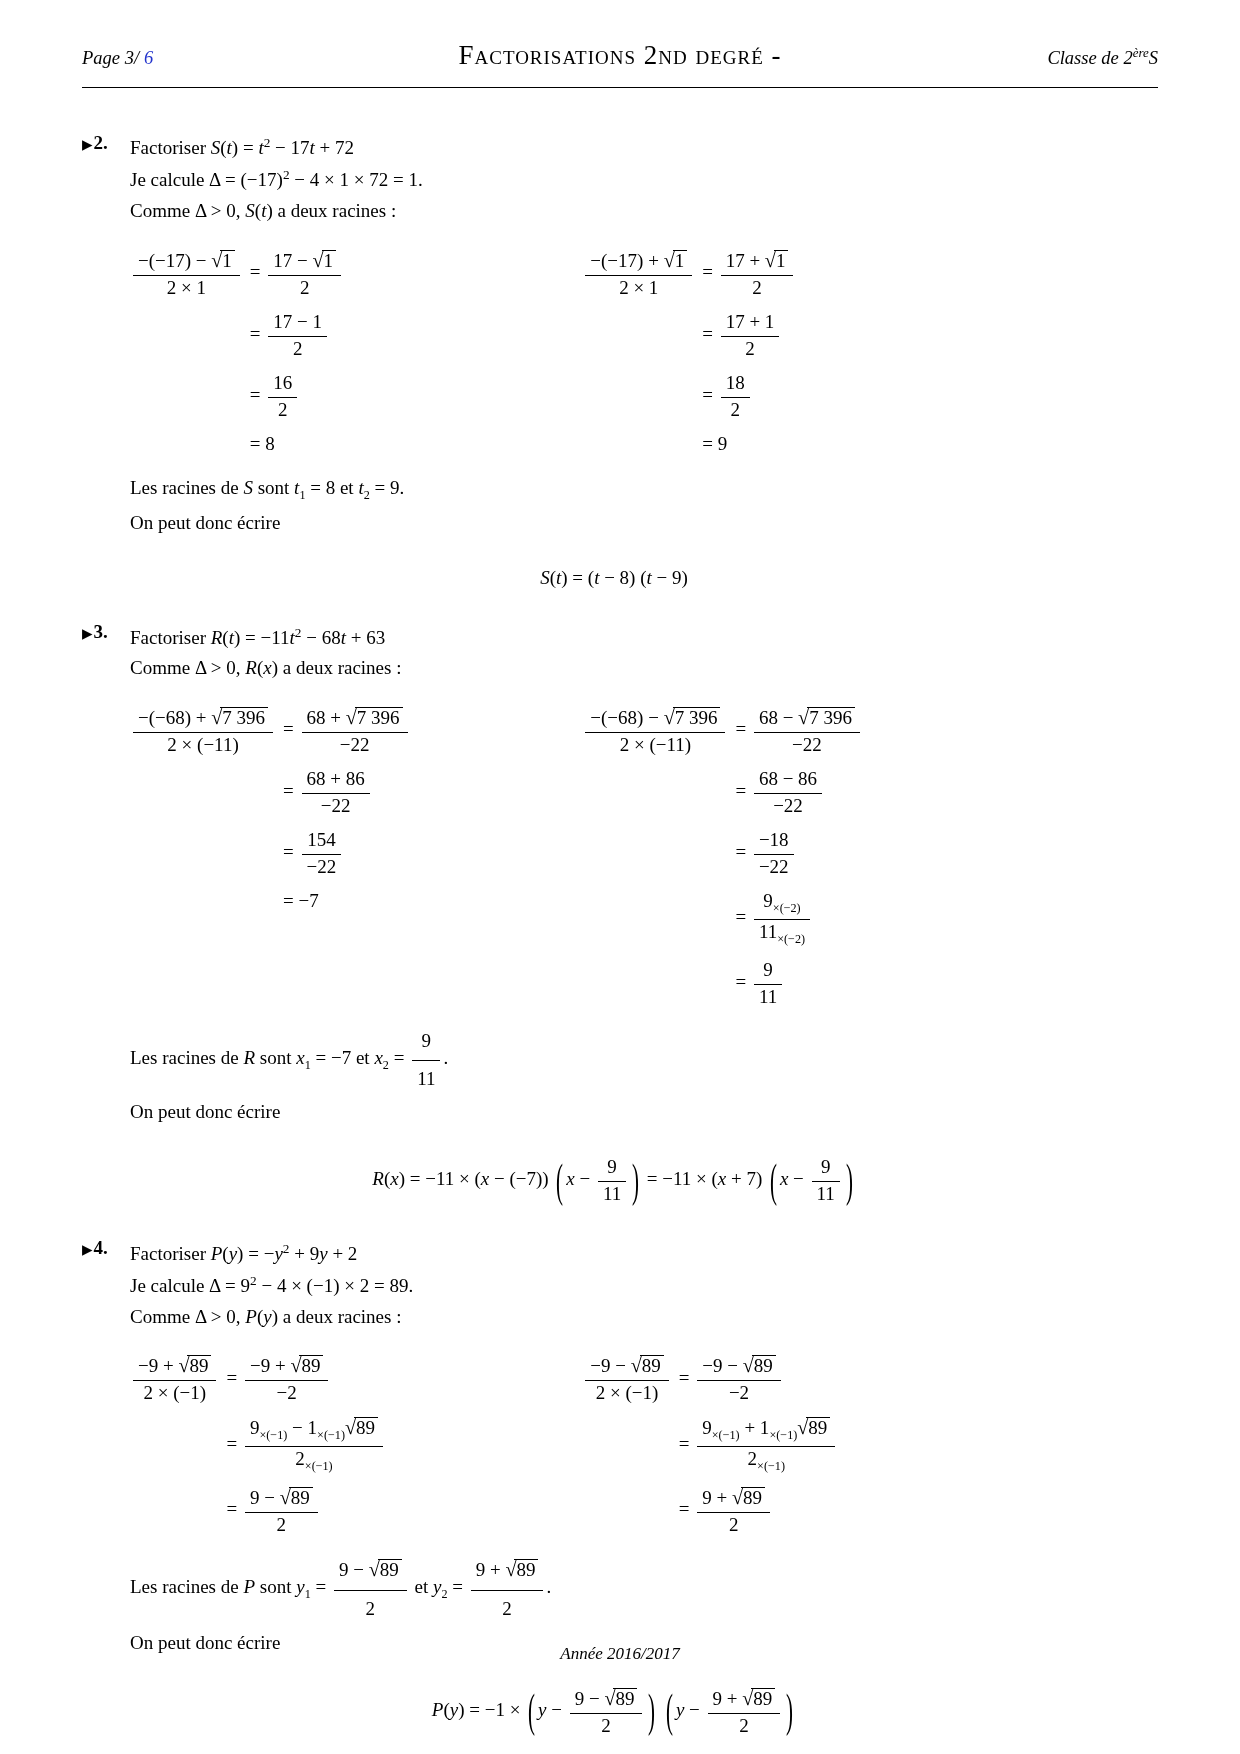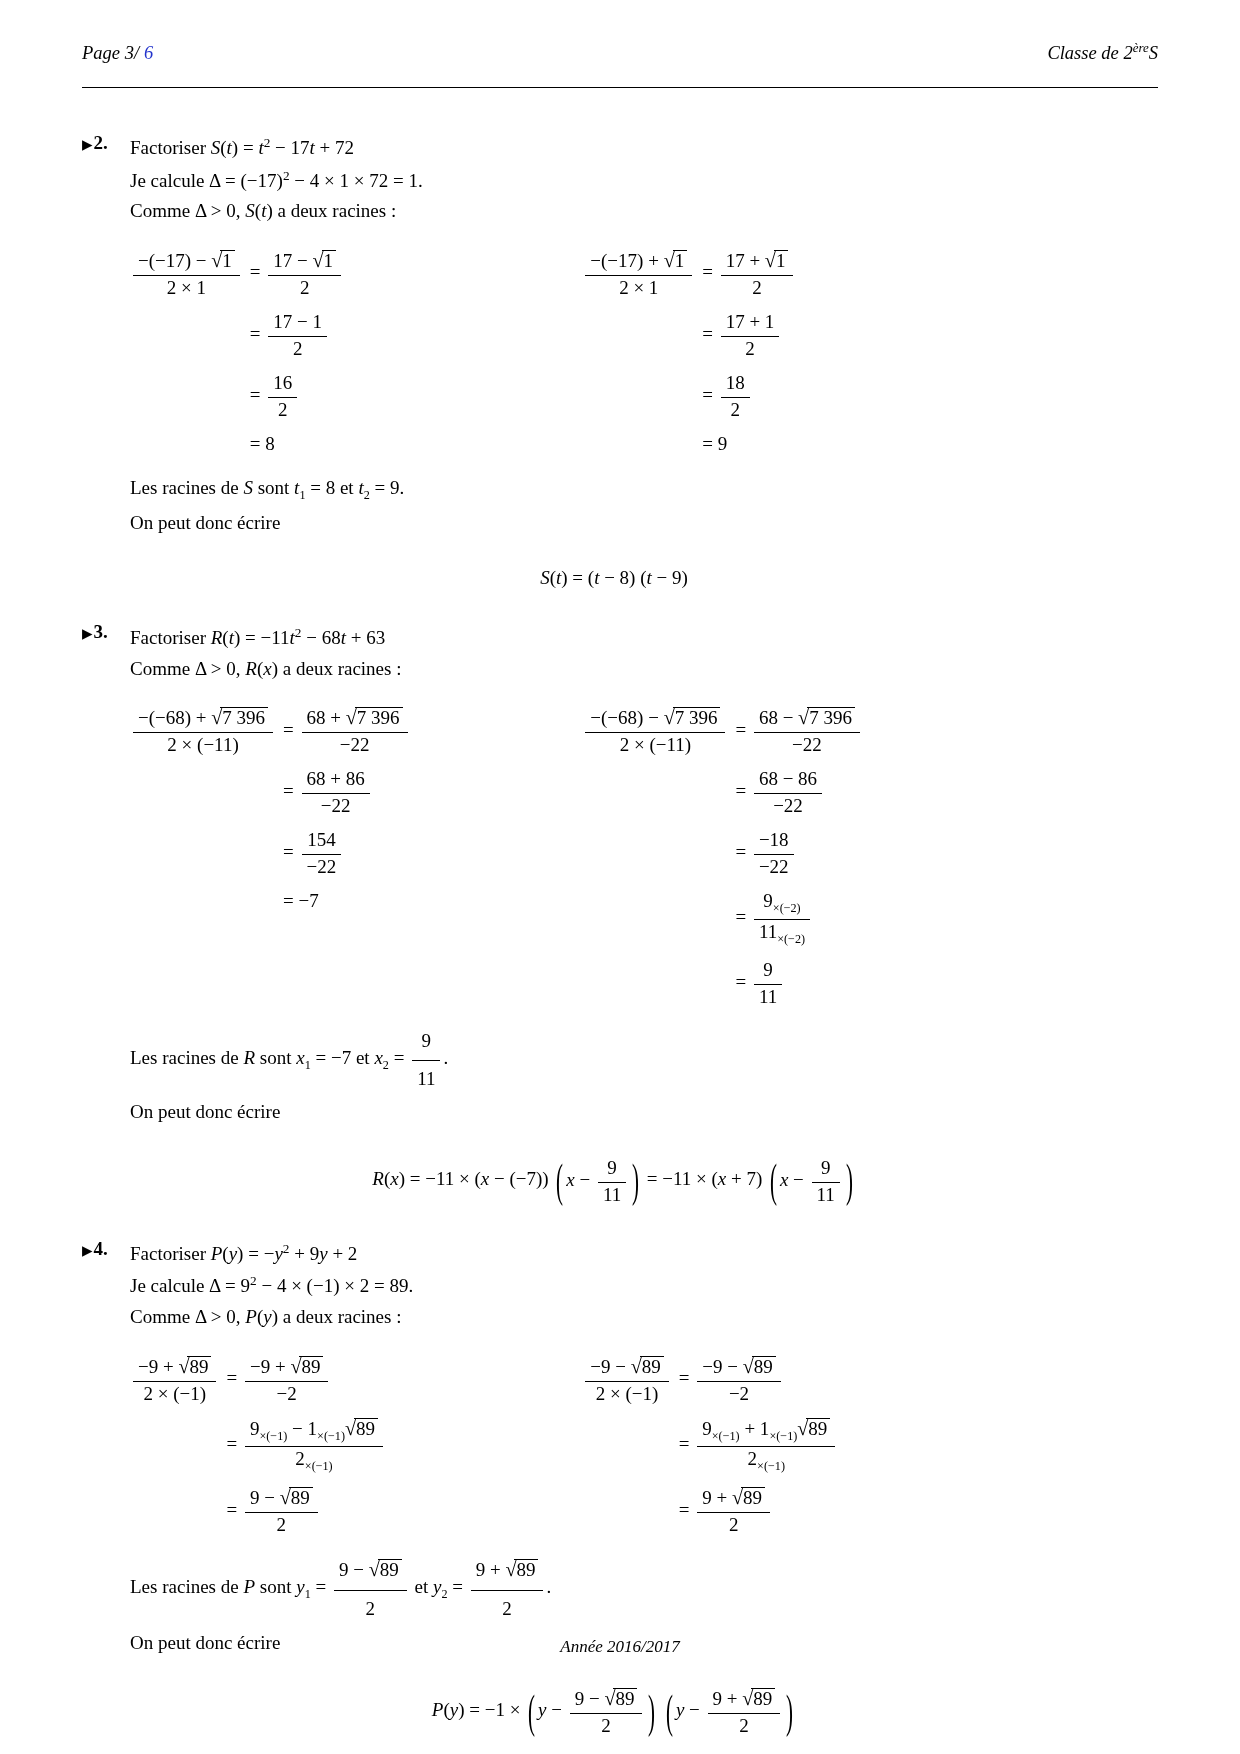--- a/index.html
+++ b/index.html
@@ -9,21 +9,21 @@
     width: 1240px; height: 1754px; position: relative; overflow: hidden;
     background: #ffffff; color: #000;
     font-family: "Liberation Serif", "DejaVu Serif", serif;
     font-size: 19px;
     padding: 40px 82px 0 82px;
   }
 
   
   .page-header {
     display: flex; align-items: baseline;
-    border-bottom: 1.6px solid #000; padding-bottom: 23px;
+    border-bottom: 1.6px solid #000; padding-bottom: 16px;
   }
   .h-left  { flex: 1; font-style: italic; font-size: 18.5px; white-space: nowrap; }
   .h-center{ flex: 1.5; text-align: center; font-variant: small-caps;
              font-size: 27px; letter-spacing: 1px; white-space: nowrap; }
   .h-right { flex: 1; text-align: right; font-style: italic; font-size: 18.5px; white-space: nowrap; }
   .page-link { color: var(--link-color, #2233cc); text-decoration: none; cursor: pointer; margin-left: 5px; }
 
   
   .content { padding-top: 44px; }
   .exercise { display: flex; margin: 0 0 28px 0; }
@@ -40,21 +40,21 @@
   .drow { display: table-row; }
   .dcell { display: table-cell; vertical-align: middle; padding: 6px 0; }
   .dcell.lhs { text-align: right; }
   .dcell.rhs { padding-left: 7px; }
 
   .concl { line-height: 1.75; margin-top: 0; }
   .result { text-align: center; margin: 28px 60px 4px 0; }
 
   
   .page-footer {
-    position: absolute; left: 0; right: 0; bottom: 97px;
+    position: absolute; left: 0; right: 0; bottom: 90px;
     text-align: center; font-style: italic; font-size: 17px;
   }
 
   
   .math { white-space: nowrap; }
   .mi { font-style: italic; }
   .math sup { font-size: 0.70em; }
   .math sub { font-size: 0.64em; }
   .frac { display: inline-block; vertical-align: middle; text-align: center; margin: 0 3px; }
   .frac > .num { display: block; padding: 0 5px 3px 5px; border-bottom: 1.5px solid #000; }
@@ -70,20 +70,21 @@
 </style>
 </head>
 <body>
 
 <div class="page">
 
   <header class="page-header">
     <div class="h-left">
       <span>Page 3/</span><a class="page-link">6</a>
     </div>
+    <div class="h-center">Factorisations 2nd degré -</div>
     <div class="h-right"><span class="math"><span class="mtext">Classe de 2</span><sup><span class="mrow"><span class="mtext">ère</span></span></sup><span class="mtext">S</span></span></div>
   </header>
 
   <main class="content">
       <section class="exercise">
         <div class="marker"><span class="tri">▶</span><span class="mnum">2.</span></div>
         <div class="sec-body">
           <div class="line"><span class="math"><span class="mtext">Factoriser </span><span class="mrow mi"><span class="mtext">S</span></span><span class="mtext">(</span><span class="mrow mi"><span class="mtext">t</span></span><span class="mtext">) = </span><span class="mrow mi"><span class="mtext">t</span></span><sup><span class="mrow"><span class="mtext">2</span></span></sup><span class="mtext"> − 17</span><span class="mrow mi"><span class="mtext">t</span></span><span class="mtext"> + 72</span></span></div>
           <div class="line"><span class="math"><span class="mtext">Je calcule Δ = (−17)</span><sup><span class="mrow"><span class="mtext">2</span></span></sup><span class="mtext"> − 4 × 1 × 72 = 1.</span></span></div>
           <div class="line"><span class="math"><span class="mtext">Comme Δ &gt; 0, </span><span class="mrow mi"><span class="mtext">S</span></span><span class="mtext">(</span><span class="mrow mi"><span class="mtext">t</span></span><span class="mtext">) a deux racines :</span></span></div>

